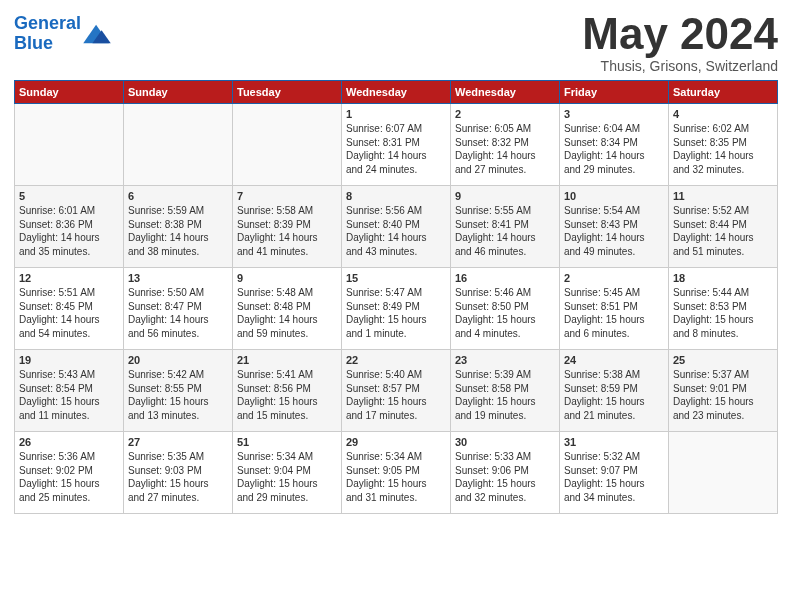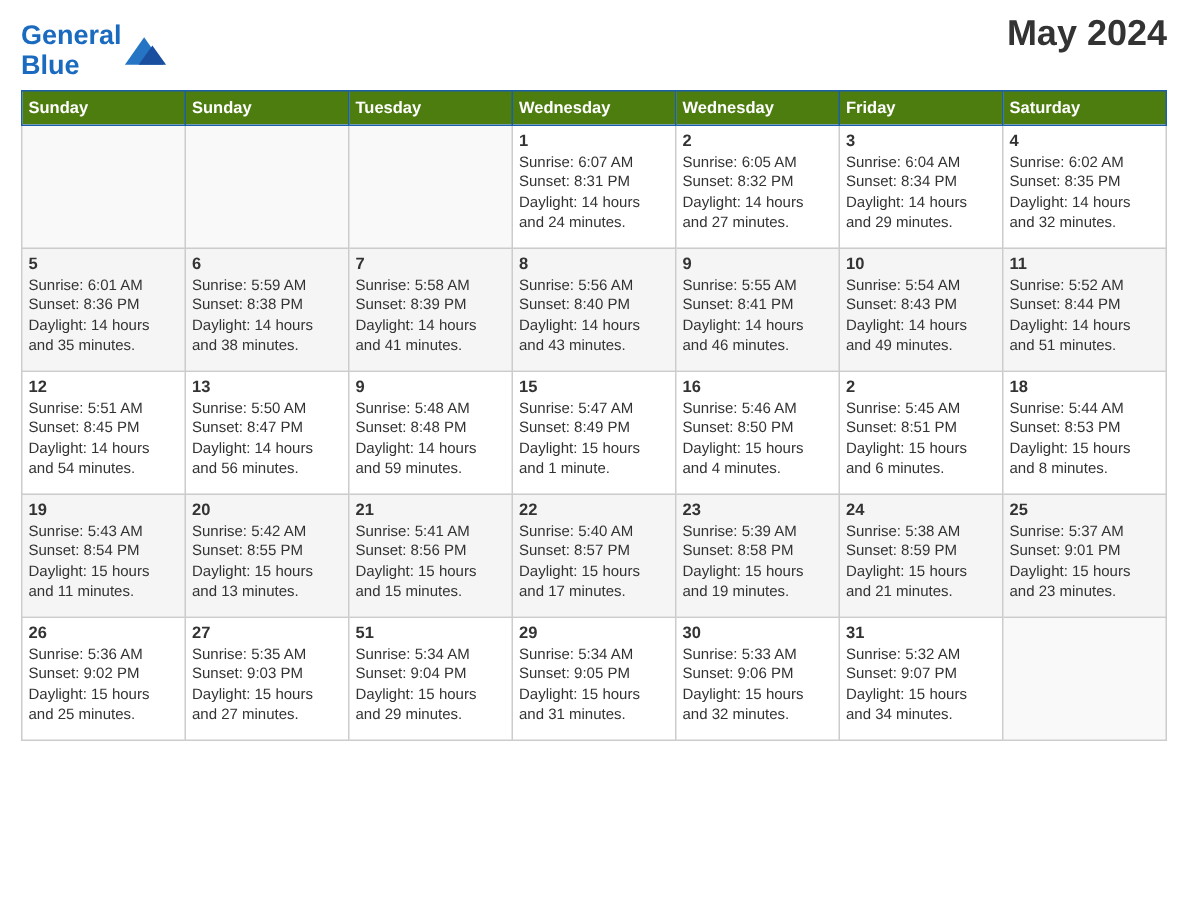--- a/index.html
+++ b/index.html
@@ -36,36 +36,36 @@
     }
     .logo-icon {
       width: 28px;
       height: 22px;
       margin-left: 2px;
     }
     .title-block {
       text-align: right;
     }
     .main-title {
-      font-size: 24px;
+      font-size: 44px;
       font-weight: bold;
       color: #333;
       line-height: 1.1;
     }
     .subtitle {
       font-size: 14px;
       color: #555;
     }
     table {
       width: 100%;
       border-collapse: collapse;
       table-layout: fixed;
     }
     thead tr th {
-      background-color: #4d7c0f;
+      background-color: #b91c1c;
       color: #fff;
       font-size: 11px;
       font-weight: bold;
       padding: 5px 4px;
       text-align: left;
       border: 1px solid #1a5fa8;
     }
     tbody tr td {
       vertical-align: top;
       padding: 4px 4px 3px 4px;
@@ -105,20 +105,21 @@
           </span>
           <svg class="logo-icon" viewBox="0 0 30 24" xmlns="http://www.w3.org/2000/svg">
             <polygon points="0,22 14,2 28,22" fill="#2575c4"></polygon>
             <polygon points="10,22 20,8 30,22" fill="#1a4fa0"></polygon>
           </svg>
         </div>
       </div>
     </div>
     <div class="title-block">
       <div class="main-title">May 2024</div>
+      <div class="subtitle">Thusis, Grisons, Switzerland</div>
     </div>
   </div>
 
   <table>
     <thead>
       <tr>
         <th>Sunday</th>
         <th>Sunday</th>
         <th>Tuesday</th>
         <th>Wednesday</th>

